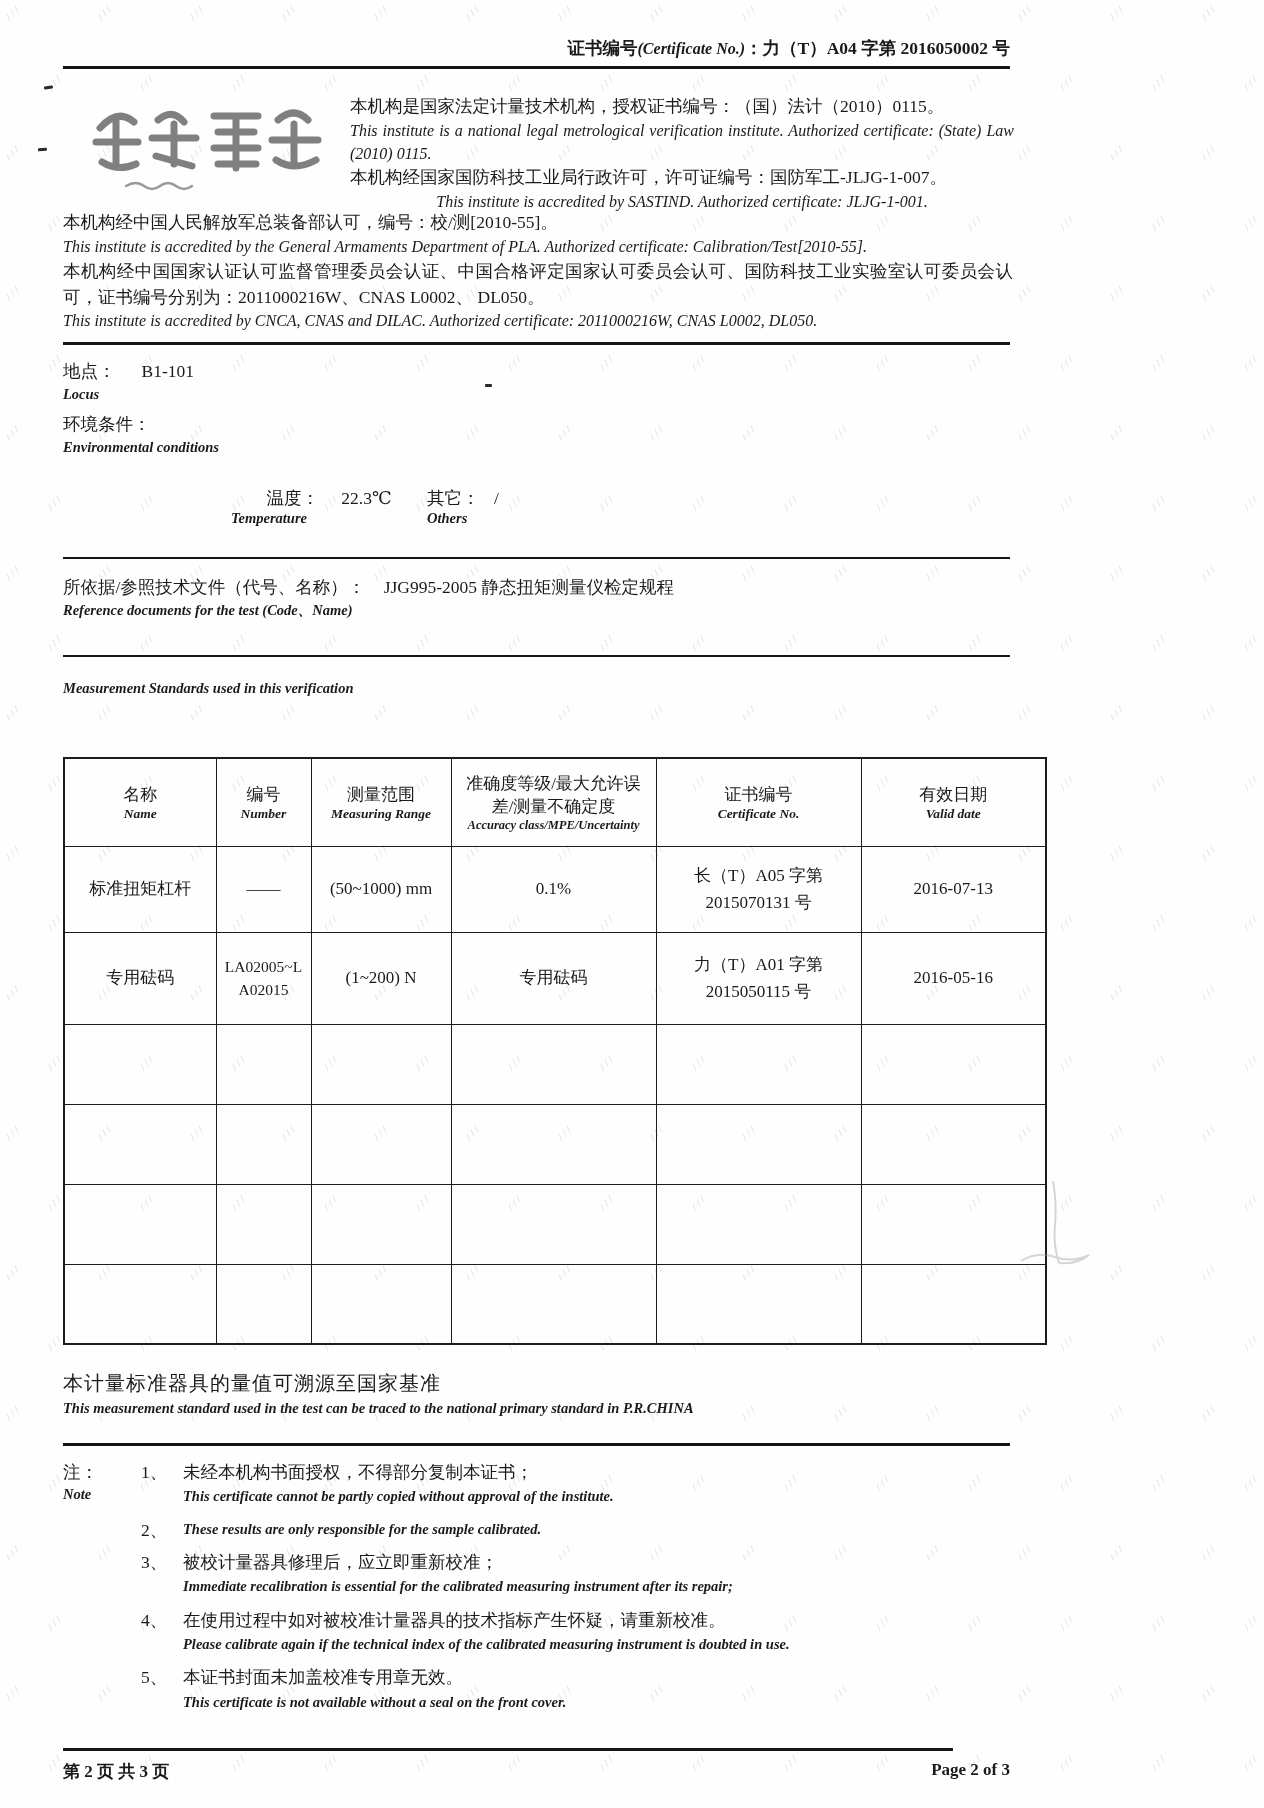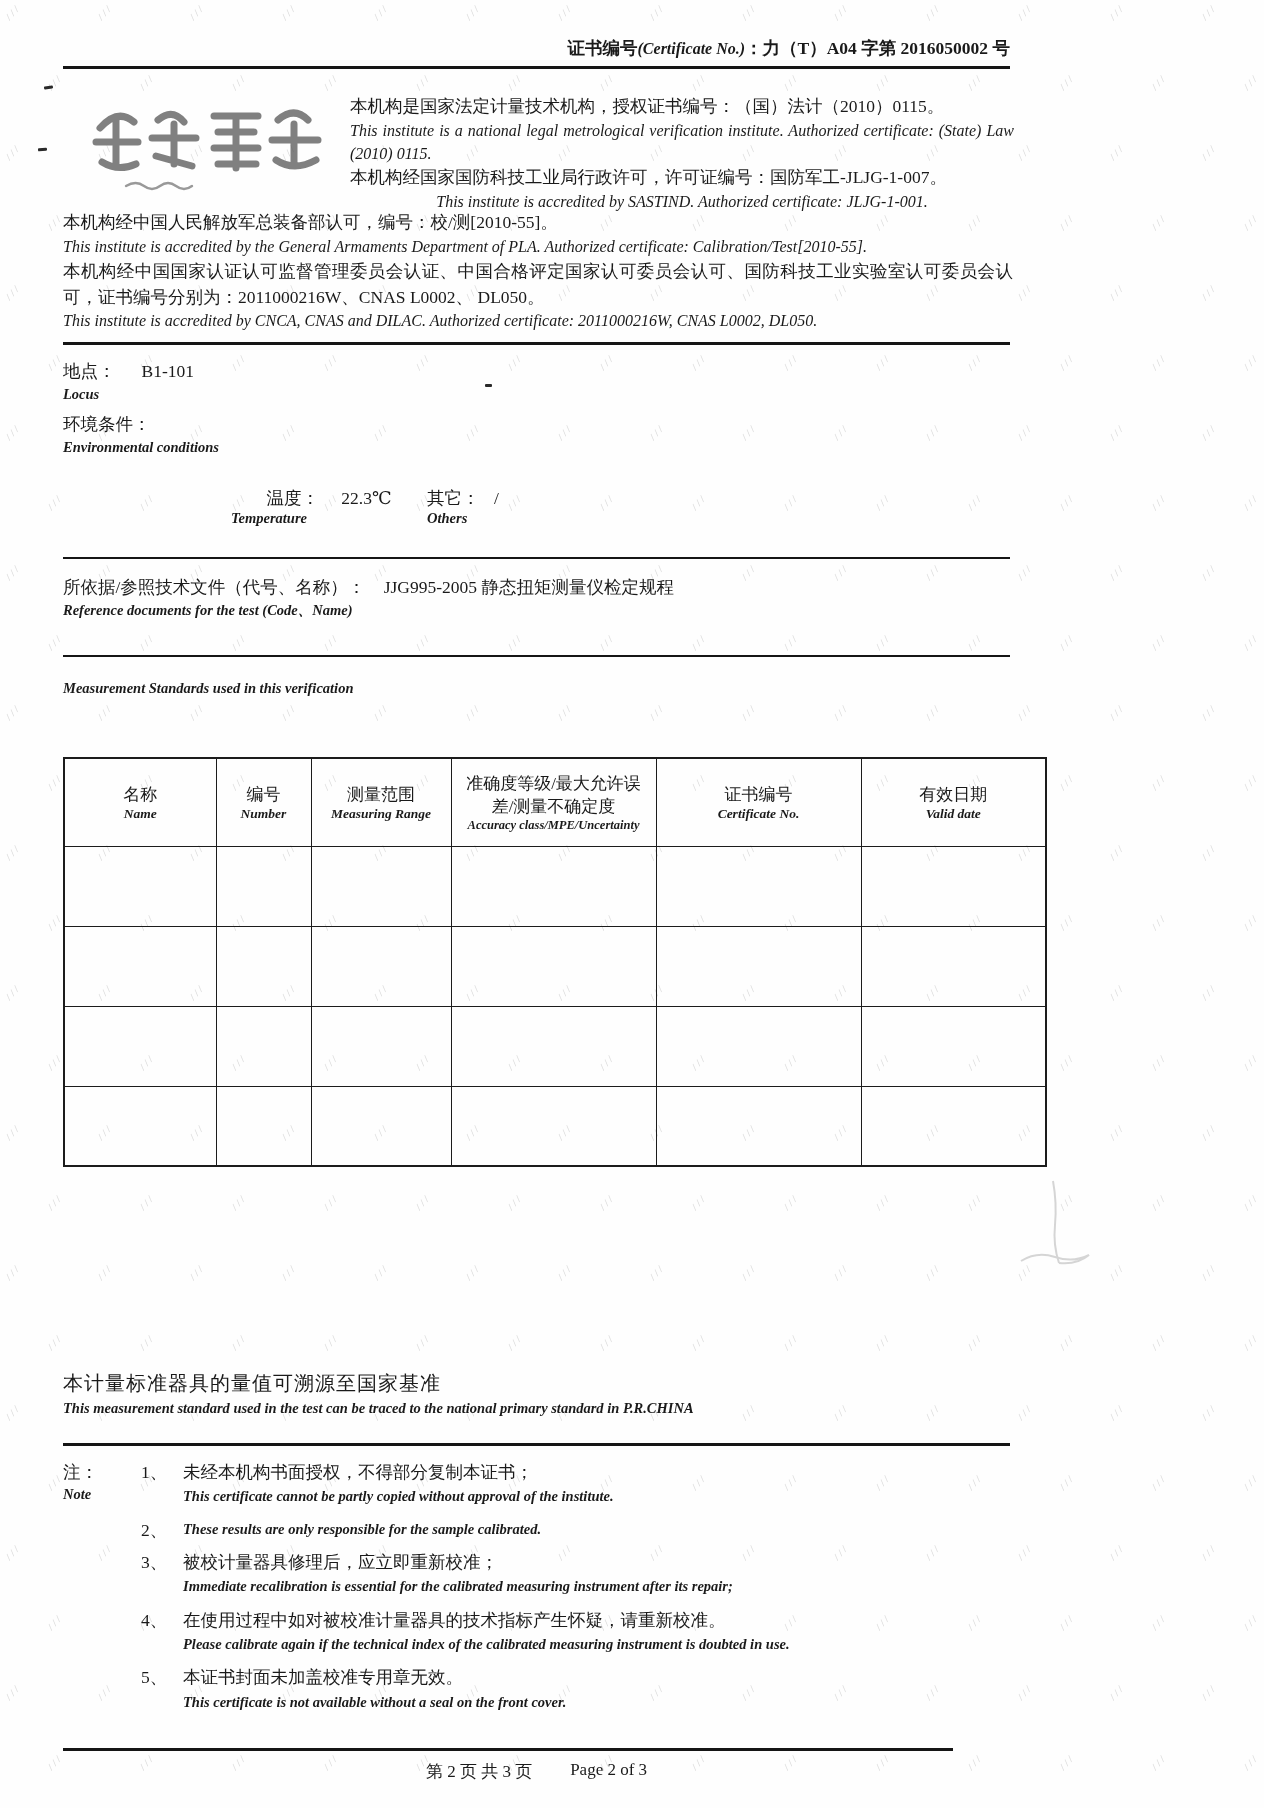--- a/index.html
+++ b/index.html
@@ -52,22 +52,22 @@
   td.brk{word-break:break-all;font-size:15.5px;line-height:1.5;}
   
   .trace-block{top:1368px;left:63px;width:947px;}
   
   .notes{top:1460px;left:63px;width:947px;}
   .note-grid{display:grid;grid-template-columns:78px 42px 1fr;row-gap:2px;}
   .note-num{font-size:17.5px;}
   .note-zh{font-size:17.5px;line-height:1.45;}
   .note-en{font-style:italic;font-weight:bold;font-size:14.5px;line-height:1.4;margin:1px 0 9px 0;}
   
-  .footer-text{top:1760px;left:63px;width:947px;display:flex;justify-content:center;gap:38px;
-               font-size:17px;}
+  .footer-text{top:1760px;left:63px;width:947px;display:flex;justify-content:space-between;gap:38px;
+               font-size:17px;font-weight:bold;}
   .mark{position:absolute;background:#2a2a2a;border-radius:1px;}
   .scribble{position:absolute;opacity:.4;}
 </style>
 </head>
 <body>
 
 <div id="watermark">
     <span class="wm" style="top: 8px; left: 4px;"></span>
     <span class="wm" style="top: 8px; left: 96px;"></span>
     <span class="wm" style="top: 8px; left: 188px;"></span>
@@ -542,20 +542,36 @@
         </th>
         <th>
           <div class="th-zh">证书编号</div>
           <div class="th-en">Certificate No.</div>
         </th>
         <th>
           <div class="th-zh">有效日期</div>
           <div class="th-en">Valid date</div>
         </th>
       </tr>
+      <tr class="r1">
+        <td class="td-zh">标准扭矩杠杆</td>
+        <td class="td-zh">——</td>
+        <td class="td-zh">(50~1000) mm</td>
+        <td class="td-zh">0.1%</td>
+        <td class="td-zh">长（T）A05 字第 2015070131 号</td>
+        <td class="td-zh">2016-07-13</td>
+      </tr>
+      <tr class="r2">
+        <td class="td-zh">专用砝码</td>
+        <td class="td-zh brk">LA02005~LA02015</td>
+        <td class="td-zh">(1~200) N</td>
+        <td class="td-zh">专用砝码</td>
+        <td class="td-zh">力（T）A01 字第 2015050115 号</td>
+        <td class="td-zh">2016-05-16</td>
+      </tr>
       <tr class="empty">
         <td></td>
         <td></td>
         <td></td>
         <td></td>
         <td></td>
         <td></td>
       </tr>
       <tr class="empty">
         <td></td>

